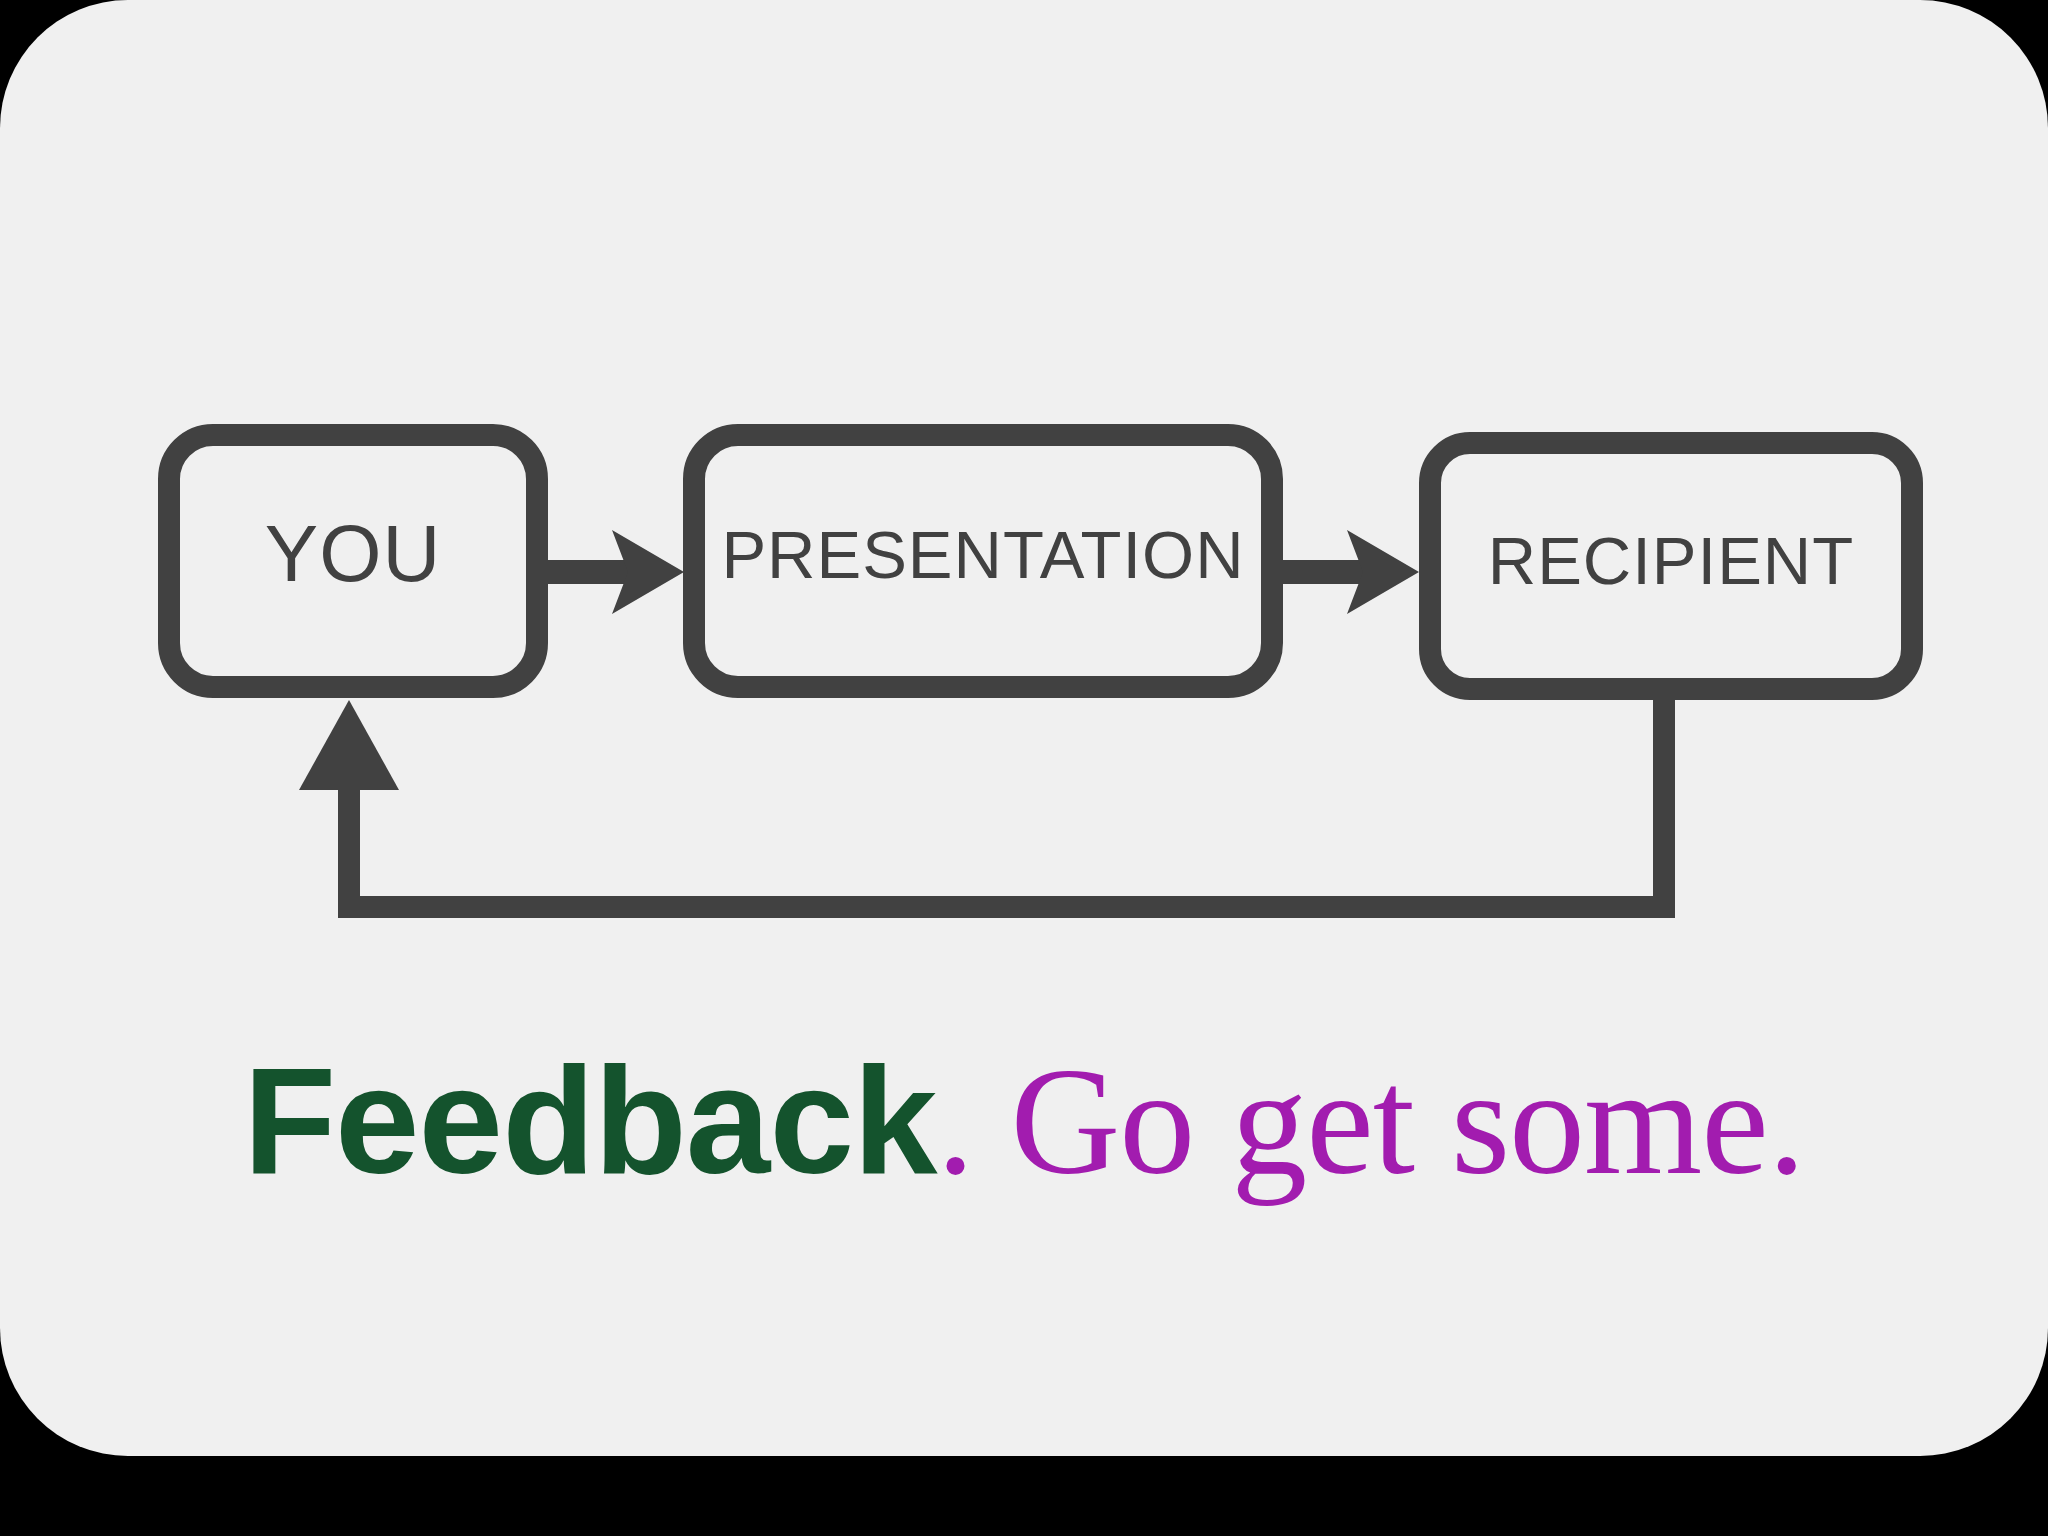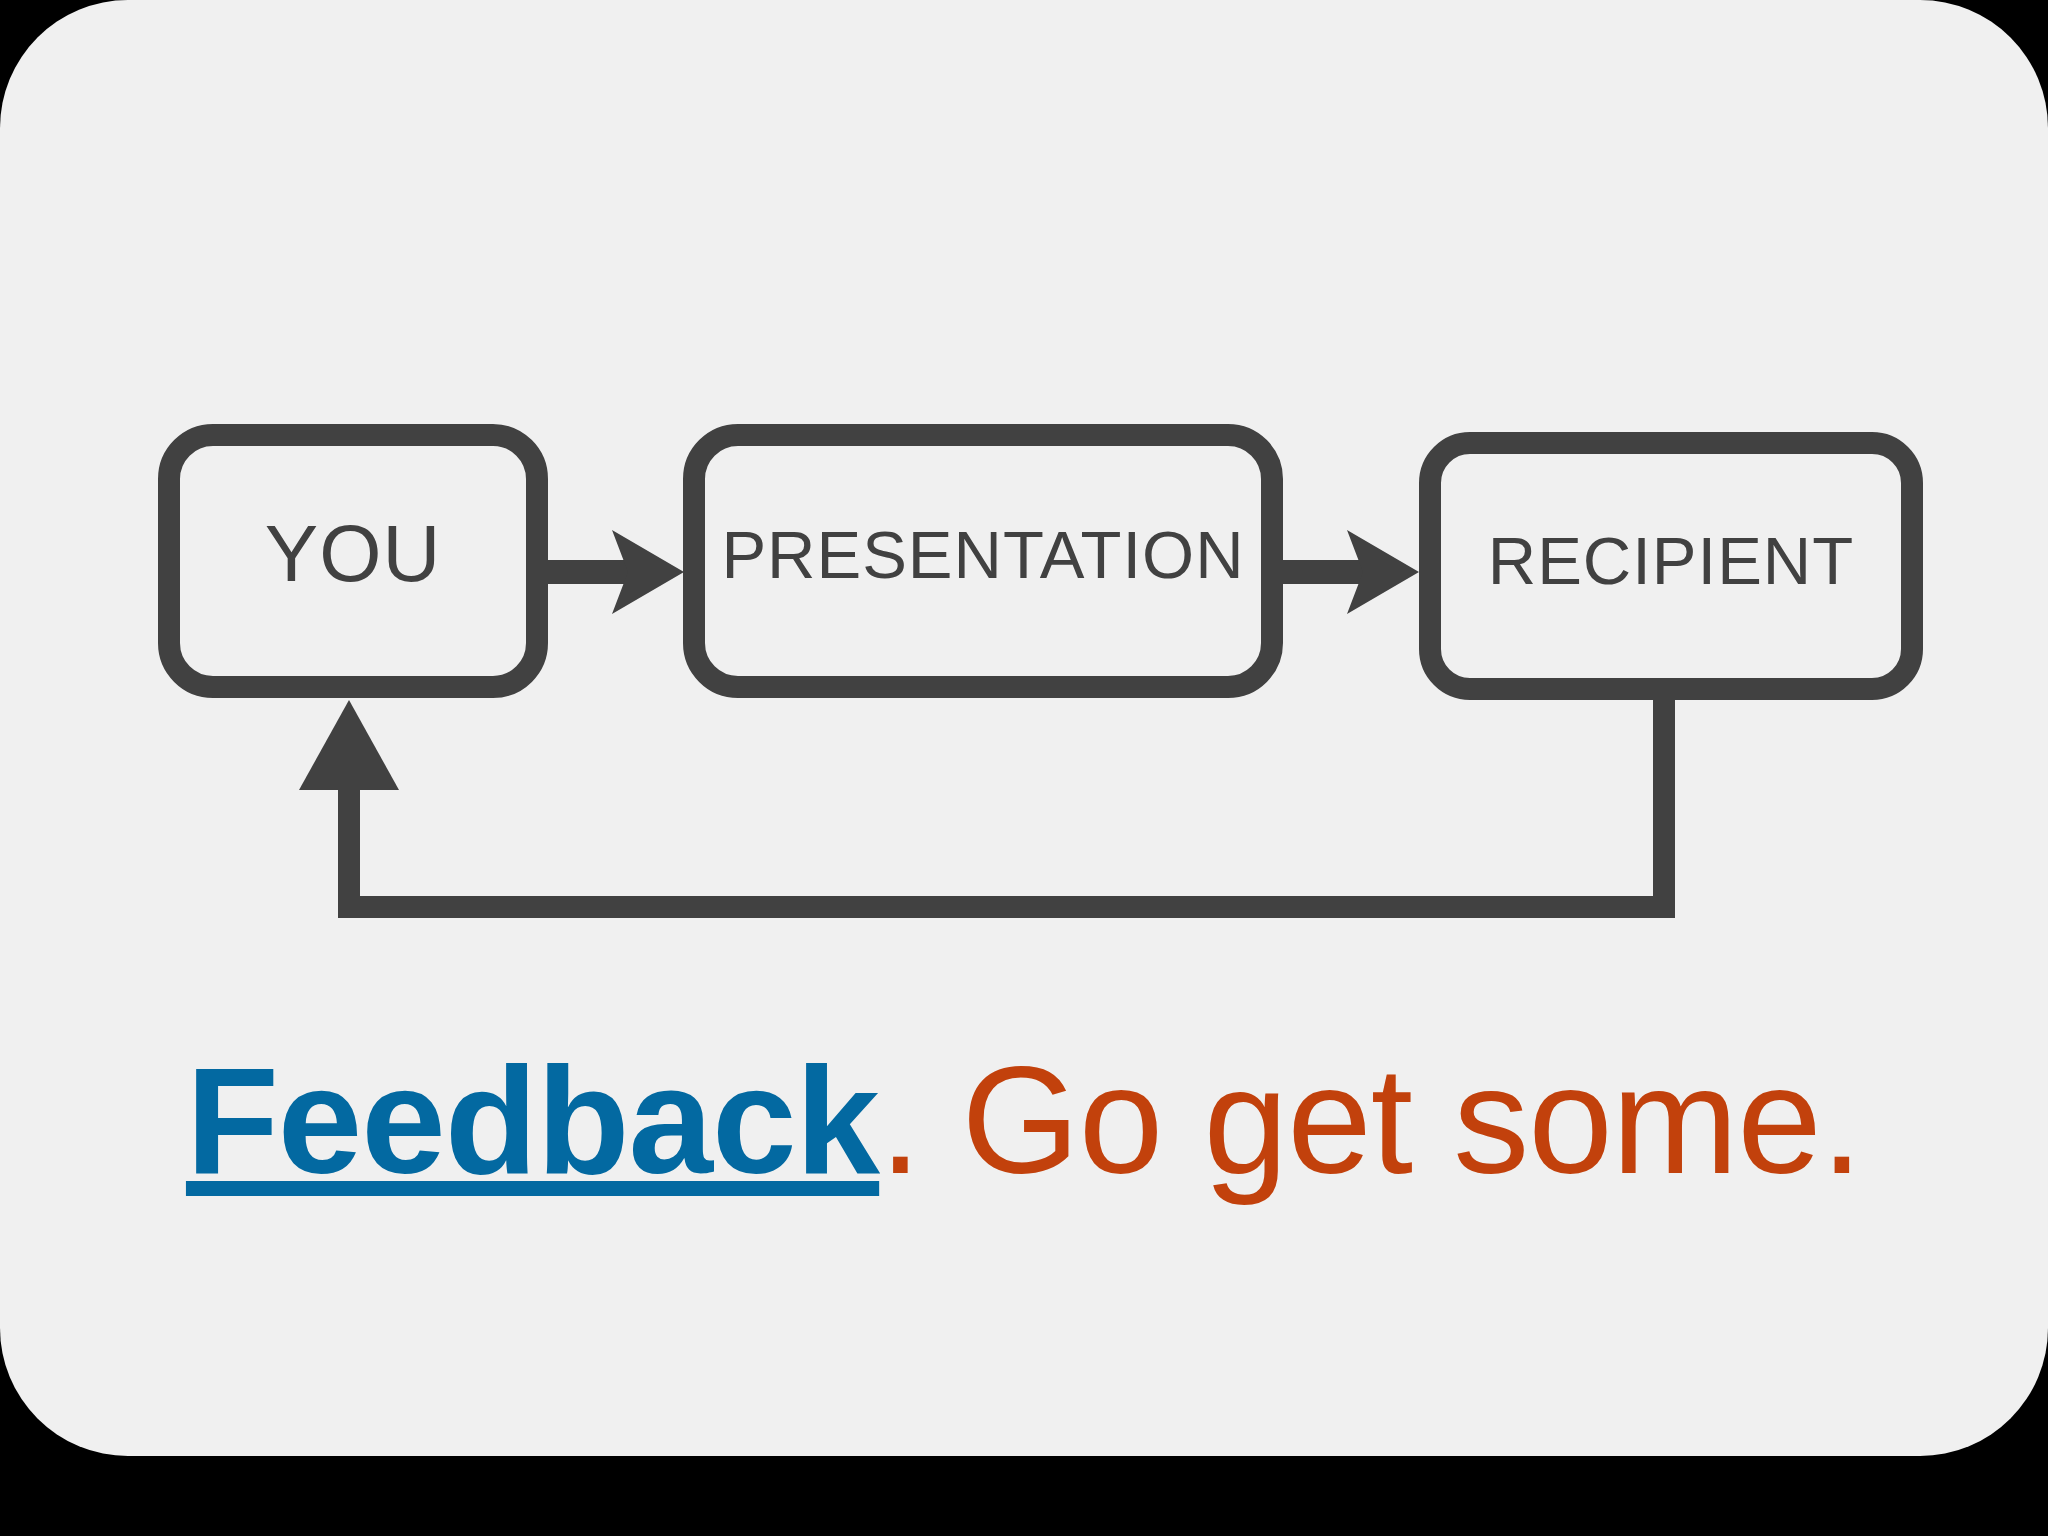--- a/index.html
+++ b/index.html
@@ -90,16 +90,16 @@
     </g>
 
     <g>
       <rect x="1430" y="443" width="482" height="246" rx="40" ry="40" fill="#F0F0F0" stroke="#414141" stroke-width="22"></rect>
       <text class="node-label" x="1671" y="566" fill="#414141" font-size="67" text-anchor="middle" dominant-baseline="middle">RECIPIENT</text>
     </g>
 
   </svg>
 
   <div id="caption">
-    <span class="cap-accent" style="color: #0369a1; text-decoration: underline;">Feedback</span><span class="cap-rest" style="color: #c2410c;">. Go get some.</span>
+    <span class="cap-accent" style="color: #14532d;">Feedback</span><span class="cap-rest" style="color: #a21caf; font-family: Liberation Serif, serif;">. Go get some.</span>
   </div>
 
 </div>
 
 </body></html>

